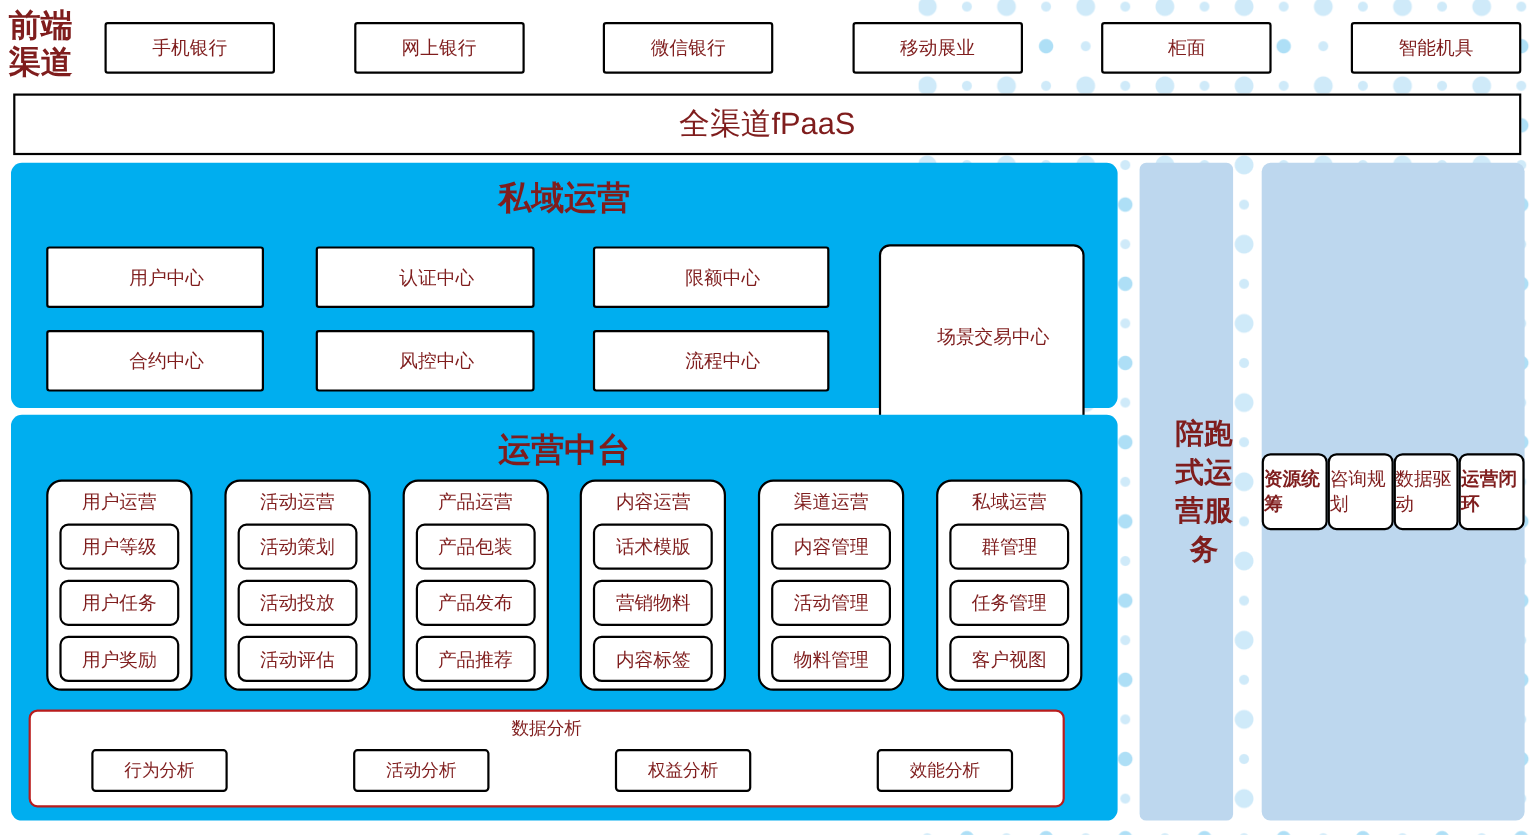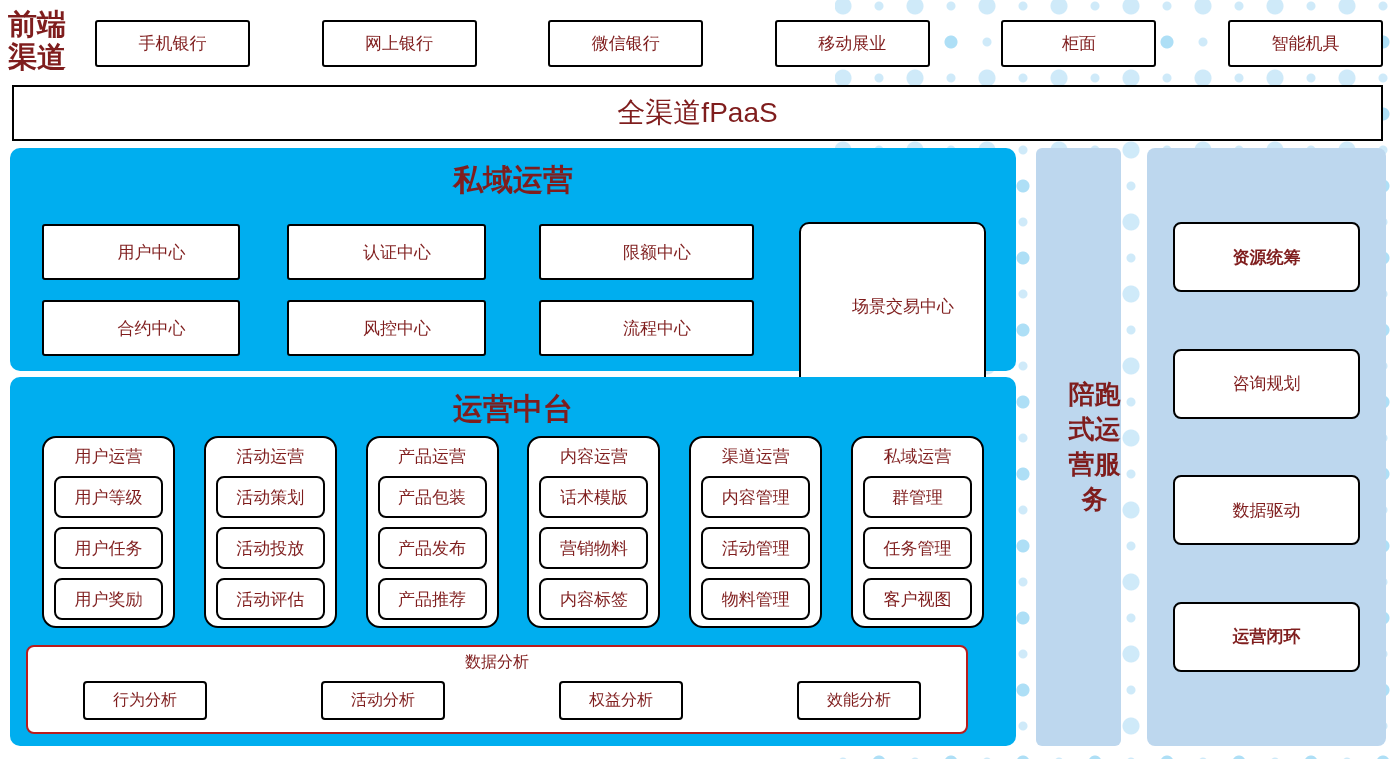--- a/index.html
+++ b/index.html
@@ -73,21 +73,21 @@
     background:var(--light-blue,#BDD7EE); border-radius:6px;
     display:flex; align-items:center; justify-content:center;padding-left:32px;
   }
   .side-service-text {
     width:56px; font-size:26px; font-weight:bold; line-height:1.35;
     word-break:break-all; text-align:center;
   }
   .right-panel {
     position:absolute; left:1147px; top:148px; width:239px; height:598px;
     background:var(--light-blue,#BDD7EE); border-radius:8px;
-    display:flex; flex-direction:column; align-items:center; justify-content:space-evenly;
+    display:flex; flex-direction:row; align-items:center; justify-content:space-evenly;
     padding:18px 0;
   }
   .rp-box {
     width:187px; height:70px; background:#fff; border:2px solid #000; border-radius:8px;
     display:flex; align-items:center; justify-content:center; font-size:17px;
   }
   .rp-box.bold { font-weight:bold; }
 </style>
 </head>
 <body>

